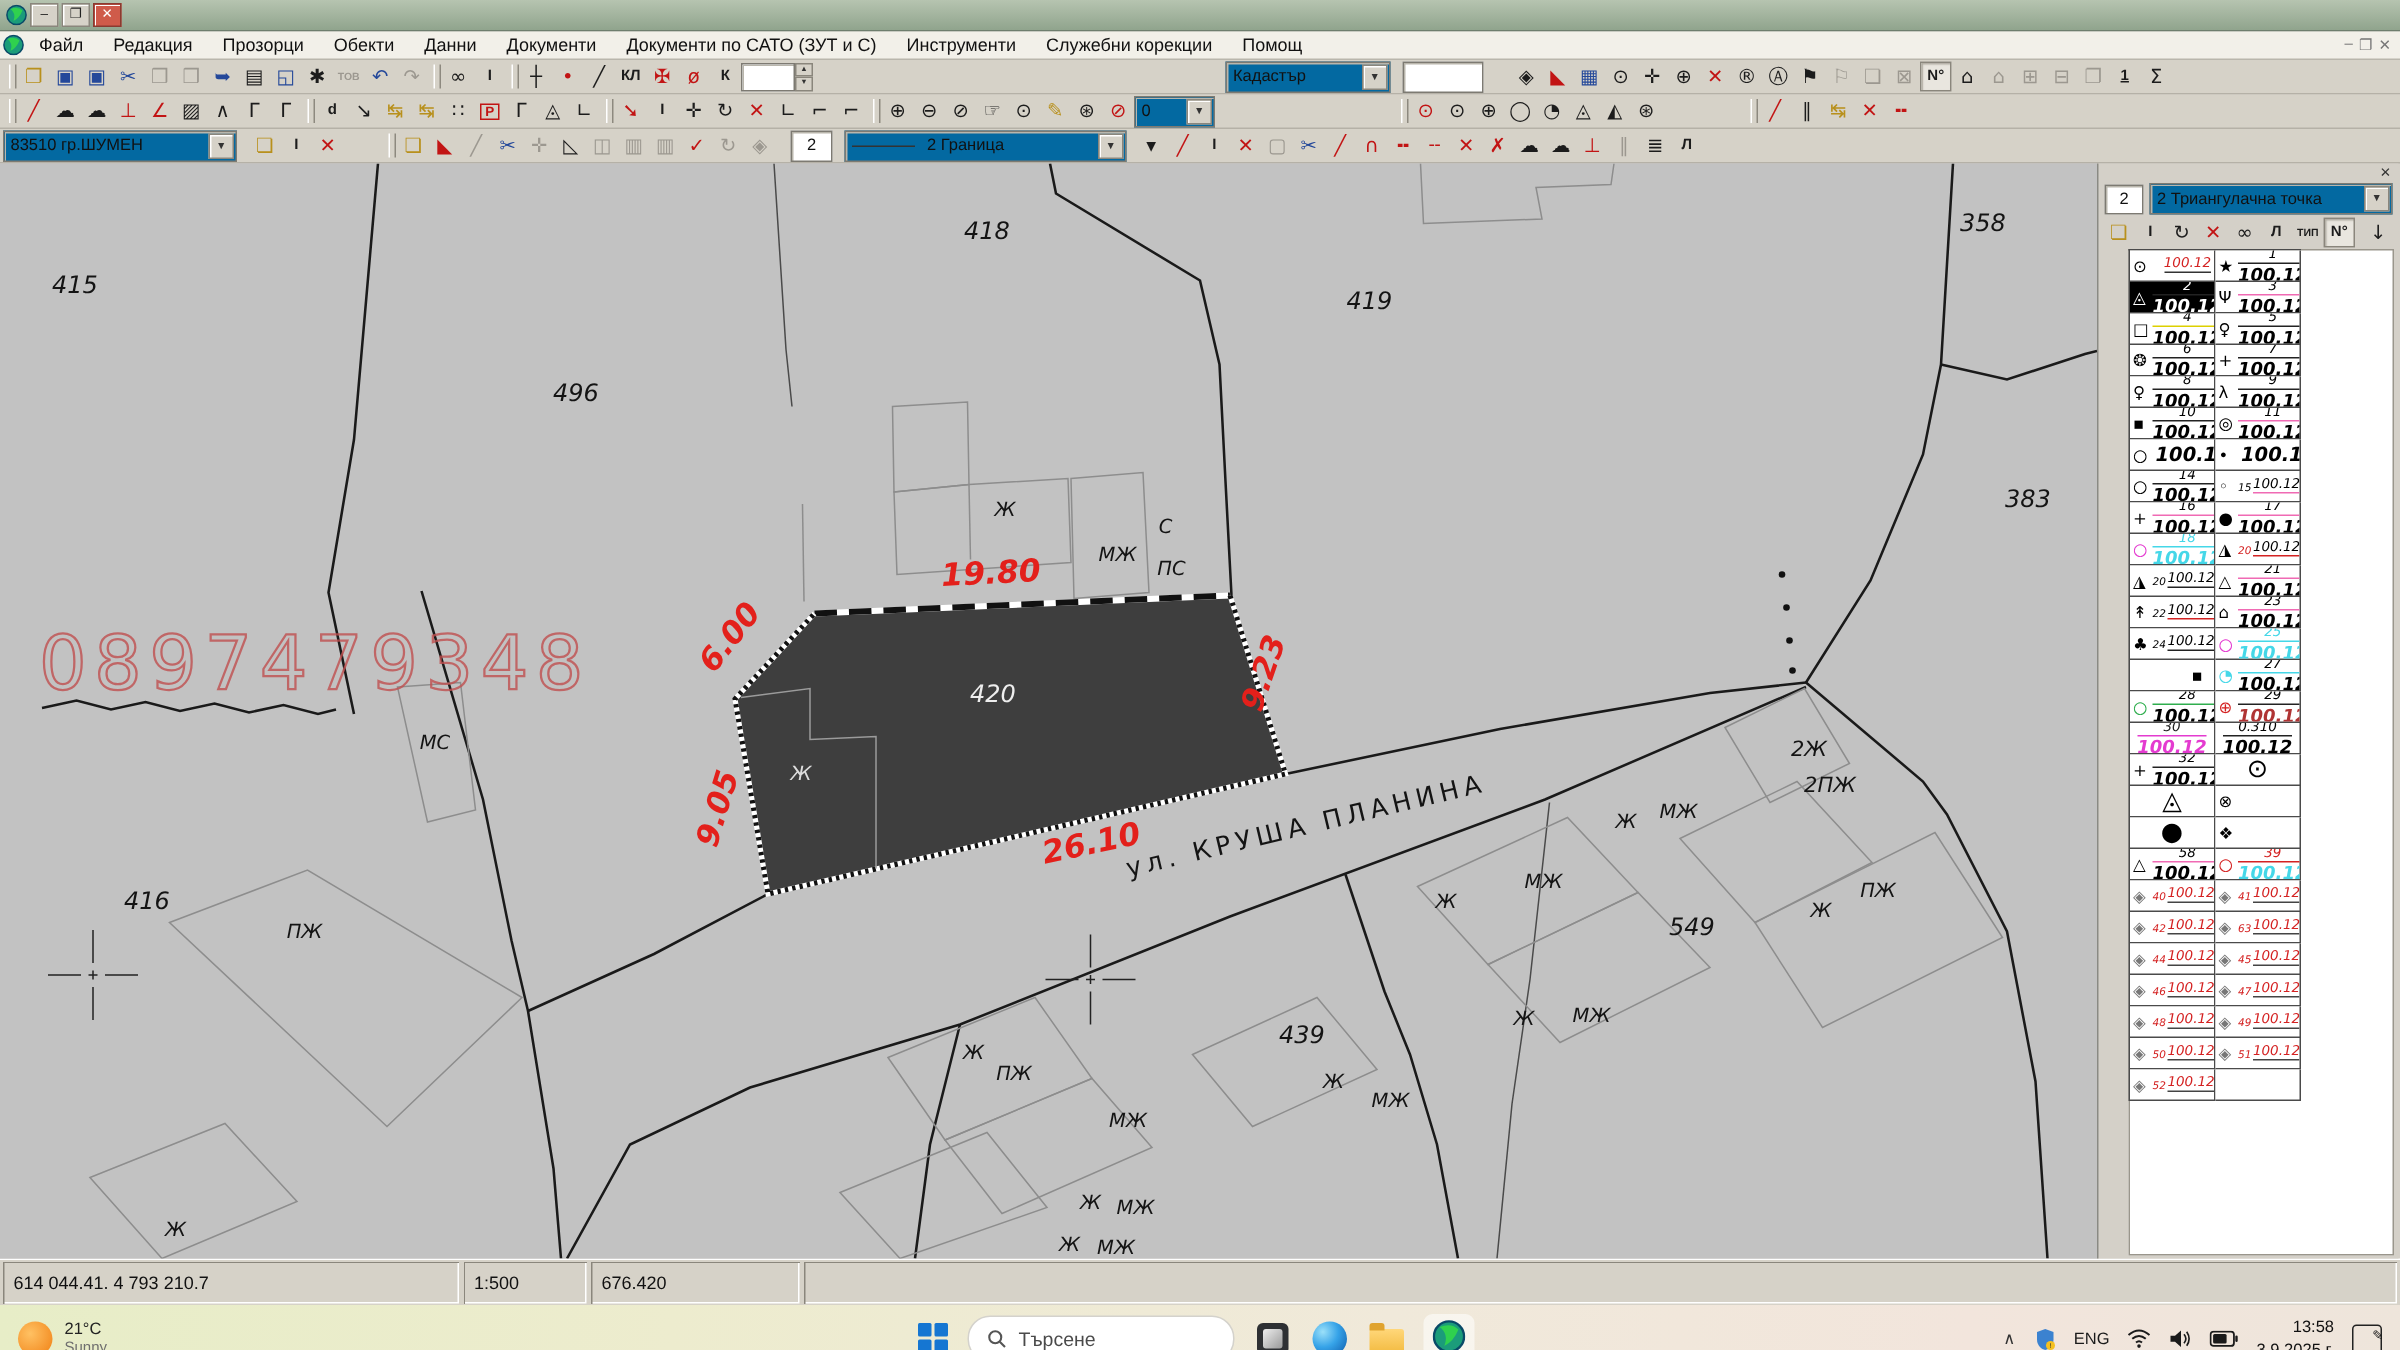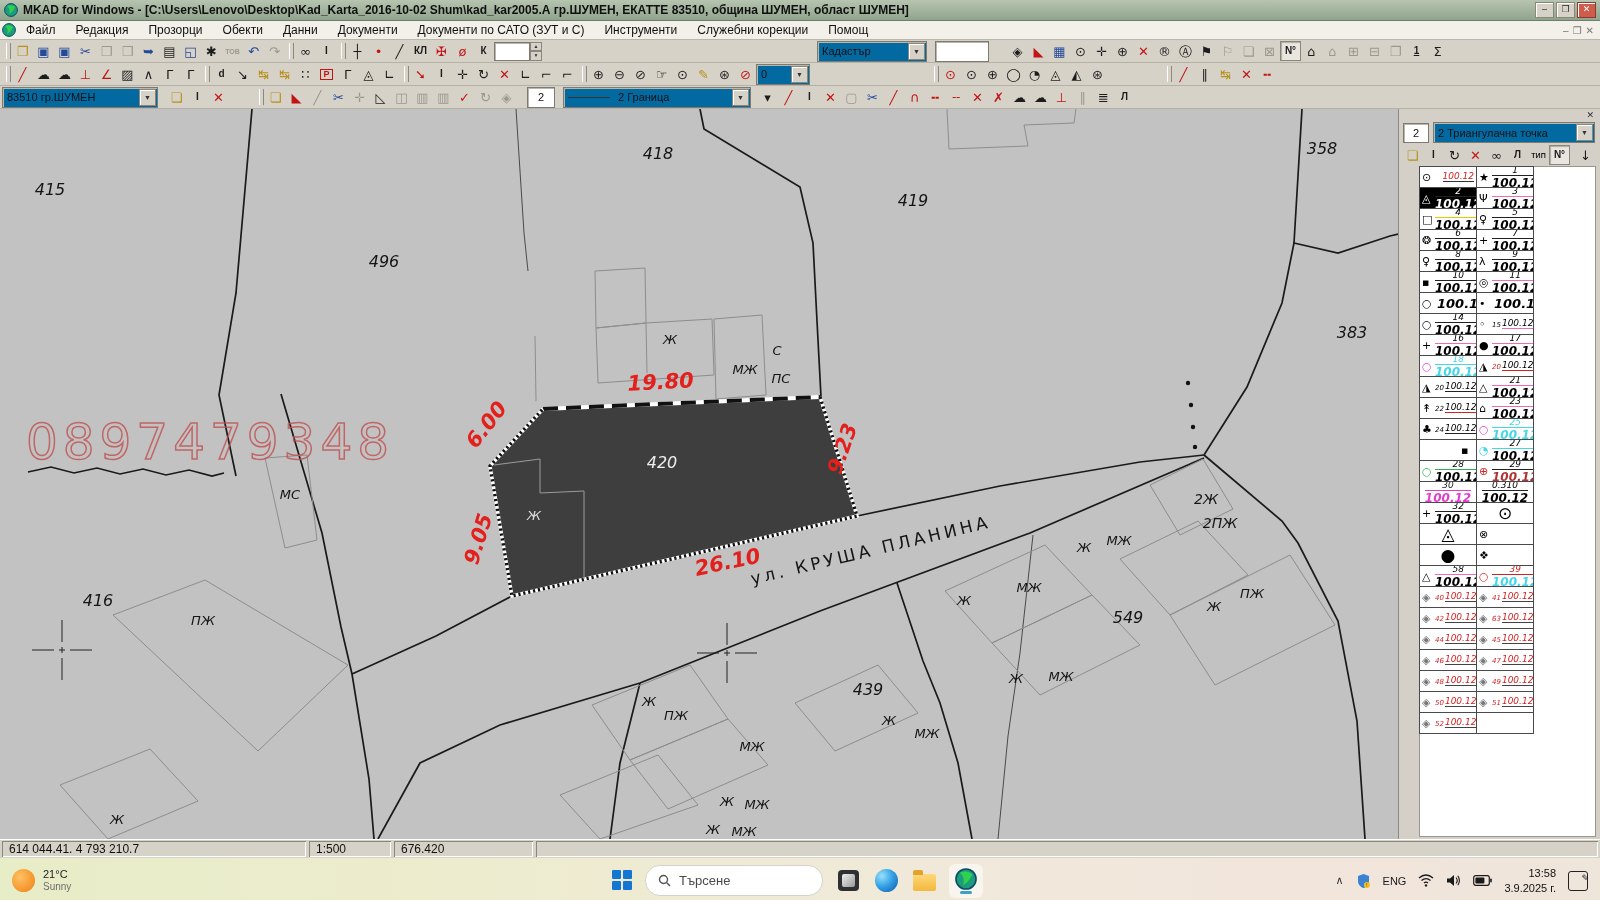--- a/index.html
+++ b/index.html
@@ -55,21 +55,21 @@
   .ssym{font-size:11px;width:13px;flex:0 0 auto;line-height:1}
   .ssym.big{font-size:17px;width:auto;margin:0 auto}
   .sfr{display:flex;flex-direction:column;align-items:center;line-height:1;margin:0 auto}
   .sfr .sn{font-style:italic;font-size:9px}
   .sfr .sv{font-style:italic;font-weight:bold;font-size:12px;border-top:1px solid #222;padding-top:1px}
   .sfrm{display:flex;align-items:flex-end;line-height:1;margin-left:auto}
   .sfrm .sn{font-style:italic;font-size:7px;margin-right:1px}
   .sfrm .sv{font-style:italic;font-size:9px;border-bottom:1px solid #444}
   .spl{font-style:italic;font-weight:bold;font-size:13px;margin-left:2px}
   
-  .statusbar{height:19px;background:#d6d2c8;border-top:1px solid #fff;display:flex;gap:3px;padding:1px 2px;box-sizing:border-box}
+  .statusbar{height:31px;background:#d6d2c8;border-top:1px solid #fff;display:flex;gap:3px;padding:1px 2px;box-sizing:border-box}
   .stc{box-shadow:inset 1px 1px 0 #8a867c,inset -1px -1px 0 #fff;font-size:12px;color:#111;display:flex;align-items:center;padding:0 7px;white-space:nowrap}
   
   .taskbar{height:45px;background:linear-gradient(90deg,#e7edc7 0%,#edecce 28%,#f0e9da 58%,#f2e5dc 82%,#eee5db 100%);display:flex;align-items:center;padding:0 12px;position:relative;box-sizing:border-box}
   .weather{display:flex;align-items:center;gap:8px}
   .sun{width:23px;height:23px;border-radius:50%;background:radial-gradient(circle at 35% 35%,#ffc163,#f07f12)}
   .wt1{font-size:11px;color:#222;line-height:1.2}
   .wt2{font-size:10px;color:#6e6e6e;line-height:1.2}
   .tcenter{position:absolute;left:612px;top:0;height:45px;display:flex;align-items:center;gap:12px}
   .start{width:21px;height:21px;display:grid;gr1id:none;grid-template-columns:9px 9px;grid-template-rows:9px 9px;gap:2px}
   .start i{background:#1576d2;border-radius:1px}
@@ -91,21 +91,20 @@
 </style>
 </head>
 <body>
 
 <div class="titlebar">
   <svg class="appico" viewBox="0 0 14 14">
       <circle cx="7" cy="7" r="6.4" fill="#1b9c7a"></circle>
       <path d="M3 3 Q7 6 5 11 Q9 9 11 4 Q8 1 3 3" fill="#2fd14e"></path>
       <circle cx="7" cy="7" r="6.4" fill="none" stroke="#0a4a68" stroke-width="1"></circle>
     </svg>
-  <span class="ttl">MKAD for Windows - [C:\Users\Lenovo\Desktop\Kad_Karta_2016-10-02 Shum\kad_kar2005.А гр.ШУМЕН, ЕКАТТЕ 83510, община ШУМЕН, област ШУМЕН]</span>
   <span class="winbtn">–</span>
   <span class="winbtn">❐</span>
   <span class="winbtn close">✕</span>
 </div>
 
 <div class="menubar">
   <svg class="appico" viewBox="0 0 14 14">
       <circle cx="7" cy="7" r="6.4" fill="#1b9c7a"></circle>
       <path d="M3 3 Q7 6 5 11 Q9 9 11 4 Q8 1 3 3" fill="#2fd14e"></path>
       <circle cx="7" cy="7" r="6.4" fill="none" stroke="#0a4a68" stroke-width="1"></circle>

